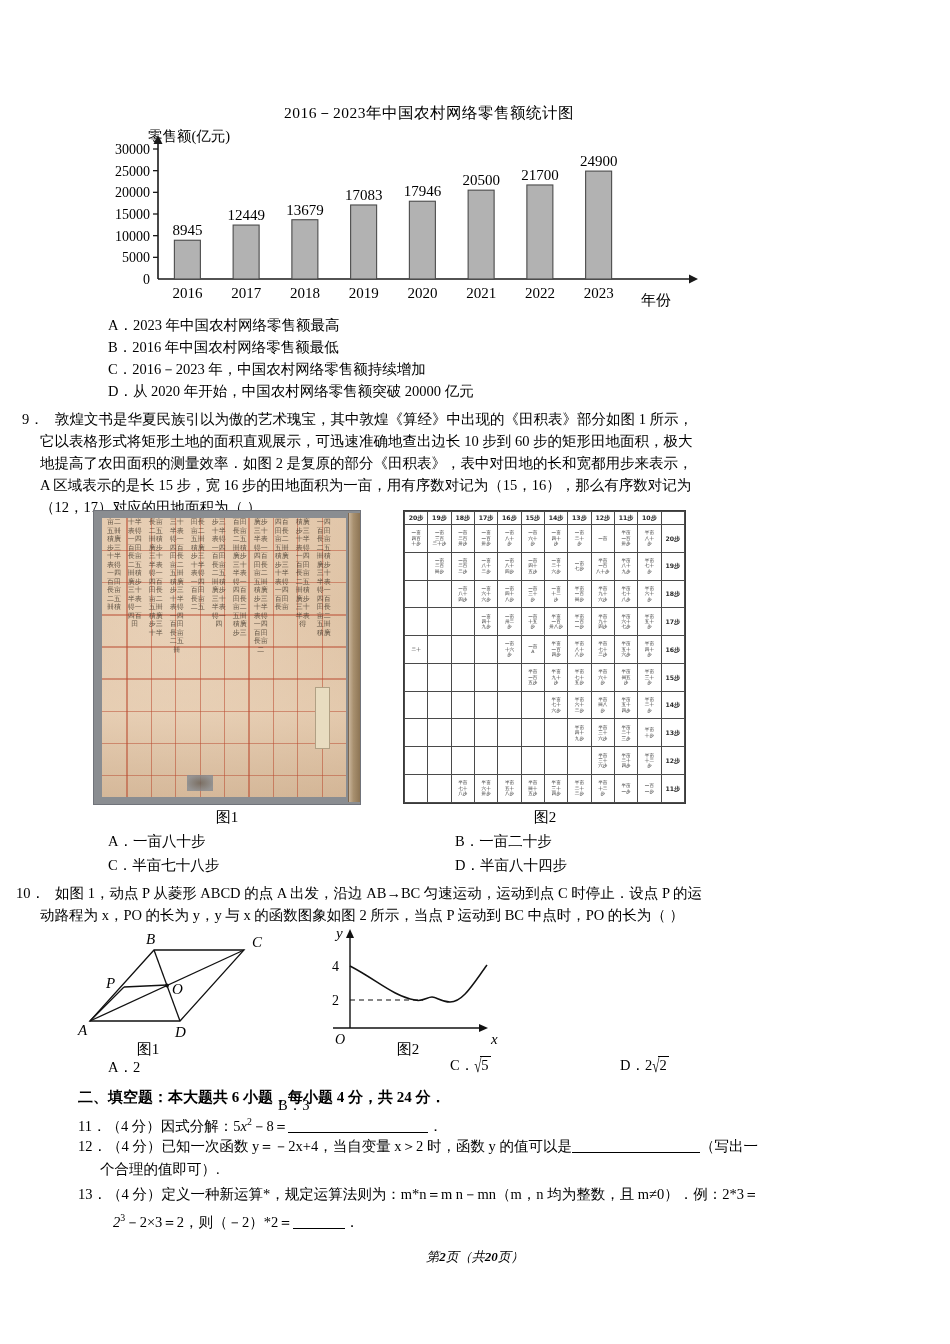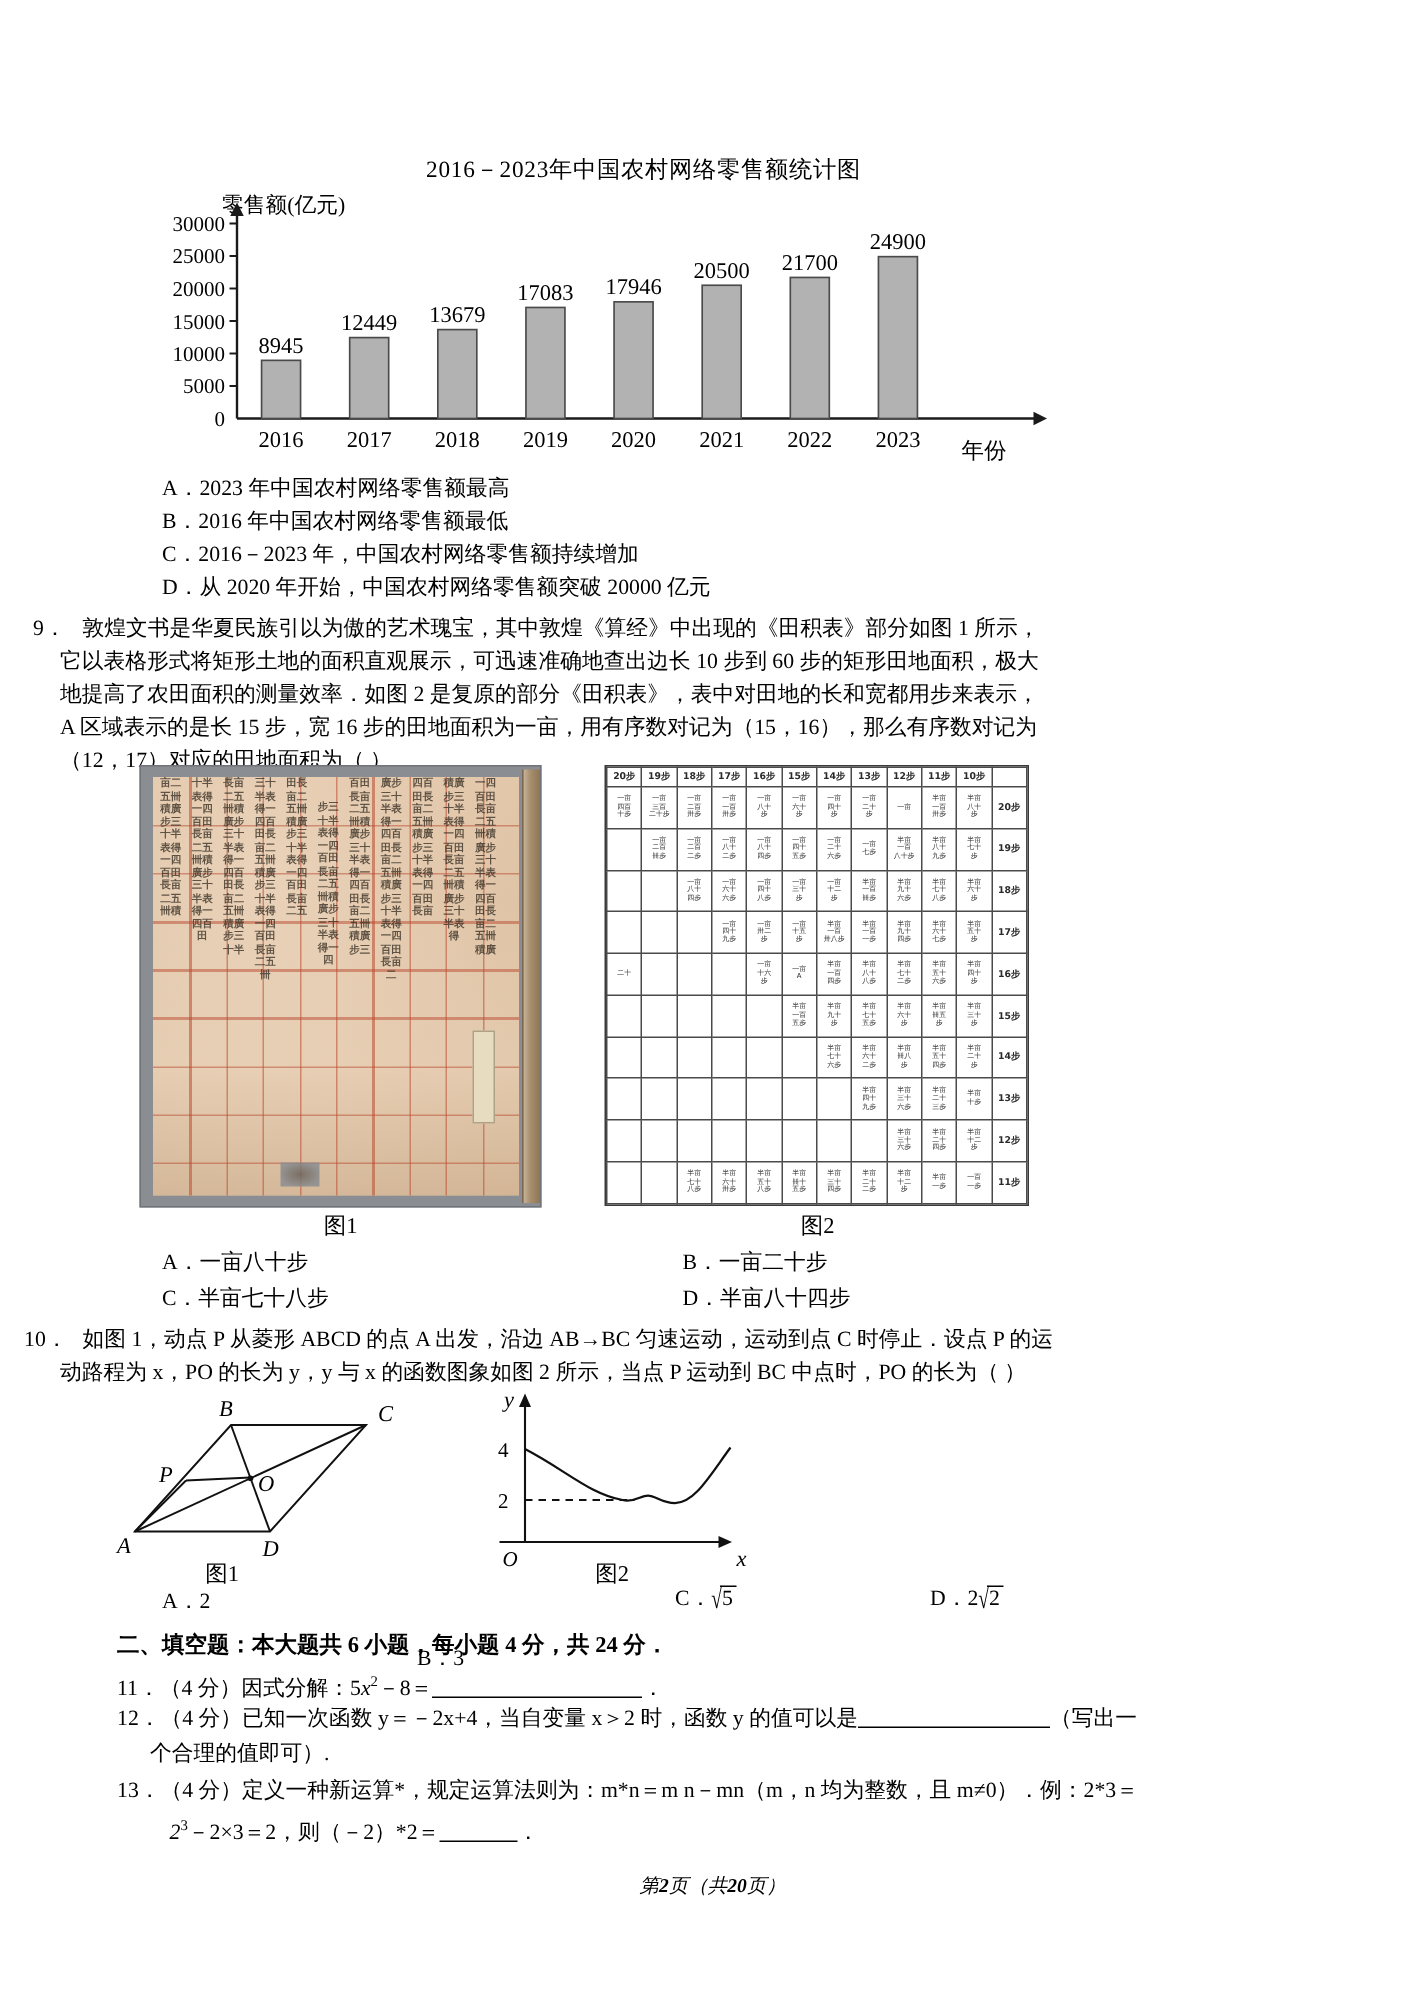--- a/index.html
+++ b/index.html
@@ -43,21 +43,21 @@
     position:absolute;left:8px;top:7px;right:14px;bottom:7px;
     background:
       linear-gradient(180deg,rgba(226,198,170,.55),rgba(214,182,152,.25) 30%,rgba(231,206,180,.5) 70%,rgba(205,174,143,.6)),
       radial-gradient(ellipse at 30% 20%, #f0ddc6 0%, #e7cfb4 45%, #dcc0a0 100%);
   }
   .ms-vline{position:absolute;top:0;bottom:0;width:1.3px;background:rgba(186,74,48,.55);}
   .ms-hline{position:absolute;left:0;right:0;height:1.3px;background:rgba(186,74,48,.5);}
   .ms-col{position:absolute;top:0;bottom:0;width:14px;
           font-family:"DejaVu Sans",sans-serif;font-size:7px;color:#3a3126;
           line-height:8.5px;text-align:center;word-break:break-all;opacity:.78;
-          writing-mode:horizontal-tb;font-weight:bold;}
+          writing-mode:horizontal-tb;}
   #ms-roller{position:absolute;right:0;top:2px;bottom:2px;width:11px;
              background:linear-gradient(90deg,#c8b49a,#a8906f 40%,#8d7555);
              border-left:1px solid #7d6750;}
   #ms-label{position:absolute;right:16px;bottom:48px;width:13px;height:60px;
             background:#e8dcc0;border:1px solid #b0a084;}
   #ms-stain{position:absolute;left:35%;bottom:6px;width:26px;height:16px;
             background:radial-gradient(ellipse,#6b6259,#8a8d91 75%);opacity:.85;}
 
   
   #areatable{
@@ -181,21 +181,21 @@
           <div class="ms-hline" style="top: 46%;"></div>
           <div class="ms-hline" style="top: 57.5%;"></div>
           <div class="ms-hline" style="top: 69%;"></div>
           <div class="ms-hline" style="top: 80.5%;"></div>
           <div class="ms-hline" style="top: 92%;"></div>
           <div class="ms-col" style="left: 2%;">亩二五卌積廣步三十半表得一四百田長亩二五卌積</div>
           <div class="ms-col" style="left: 10.6%;">十半表得一四百田長亩二五卌積廣步三十半表得一四百田</div>
           <div class="ms-col" style="left: 19.2%;">長亩二五卌積廣步三十半表得一四百田長亩二五卌積廣步三十半</div>
           <div class="ms-col" style="left: 27.8%;">三十半表得一四百田長亩二五卌積廣步三十半表得一四百田長亩二五卌</div>
           <div class="ms-col" style="left: 36.4%;">田長亩二五卌積廣步三十半表得一四百田長亩二五</div>
-          <div class="ms-col" style="left: 45%; margin-top: 16px;">步三十半表得一四百田長亩二五卌積廣步三十半表得一四</div>
+          <div class="ms-col" style="left: 45%;">步三十半表得一四百田長亩二五卌積廣步三十半表得一四</div>
           <div class="ms-col" style="left: 53.6%;">百田長亩二五卌積廣步三十半表得一四百田長亩二五卌積廣步三</div>
           <div class="ms-col" style="left: 62.2%;">廣步三十半表得一四百田長亩二五卌積廣步三十半表得一四百田長亩二</div>
           <div class="ms-col" style="left: 70.8%;">四百田長亩二五卌積廣步三十半表得一四百田長亩</div>
           <div class="ms-col" style="left: 79.4%;">積廣步三十半表得一四百田長亩二五卌積廣步三十半表得</div>
           <div class="ms-col" style="left: 88%;">一四百田長亩二五卌積廣步三十半表得一四百田長亩二五卌積廣</div>
         </div>
       <div id="ms-label"></div>
       <div id="ms-stain"></div>
     </div>
     <div id="ms-roller"></div>

